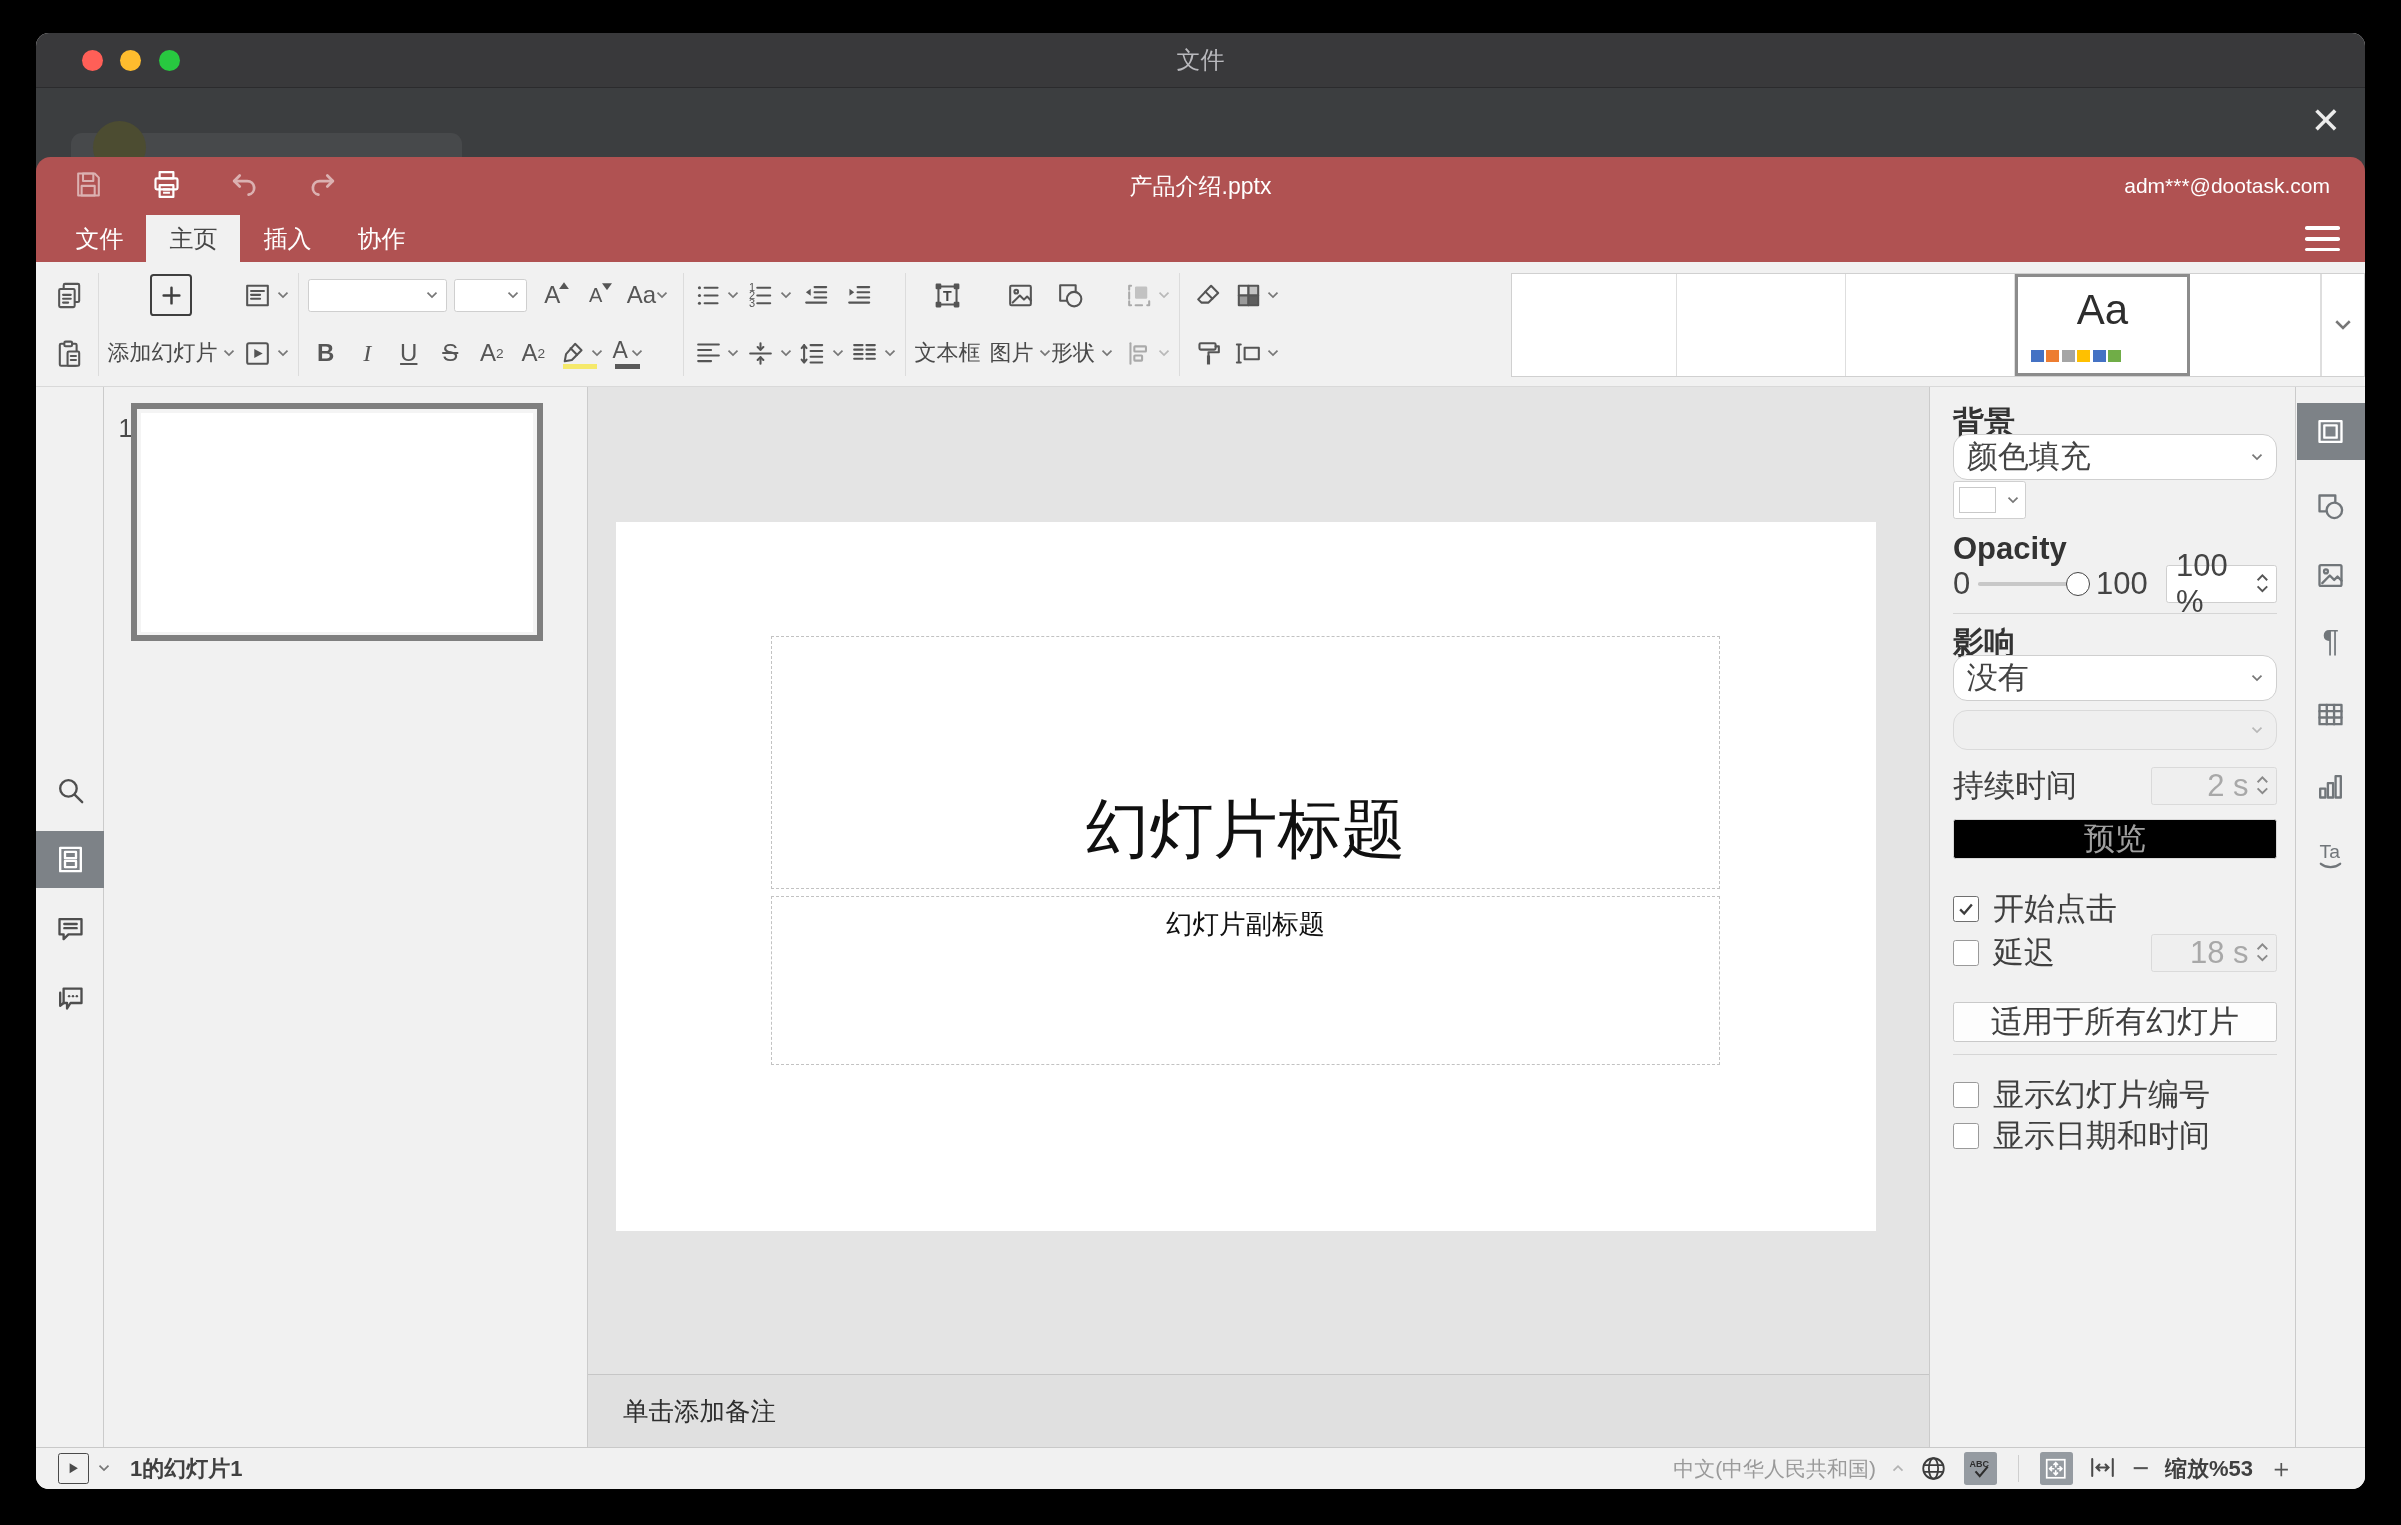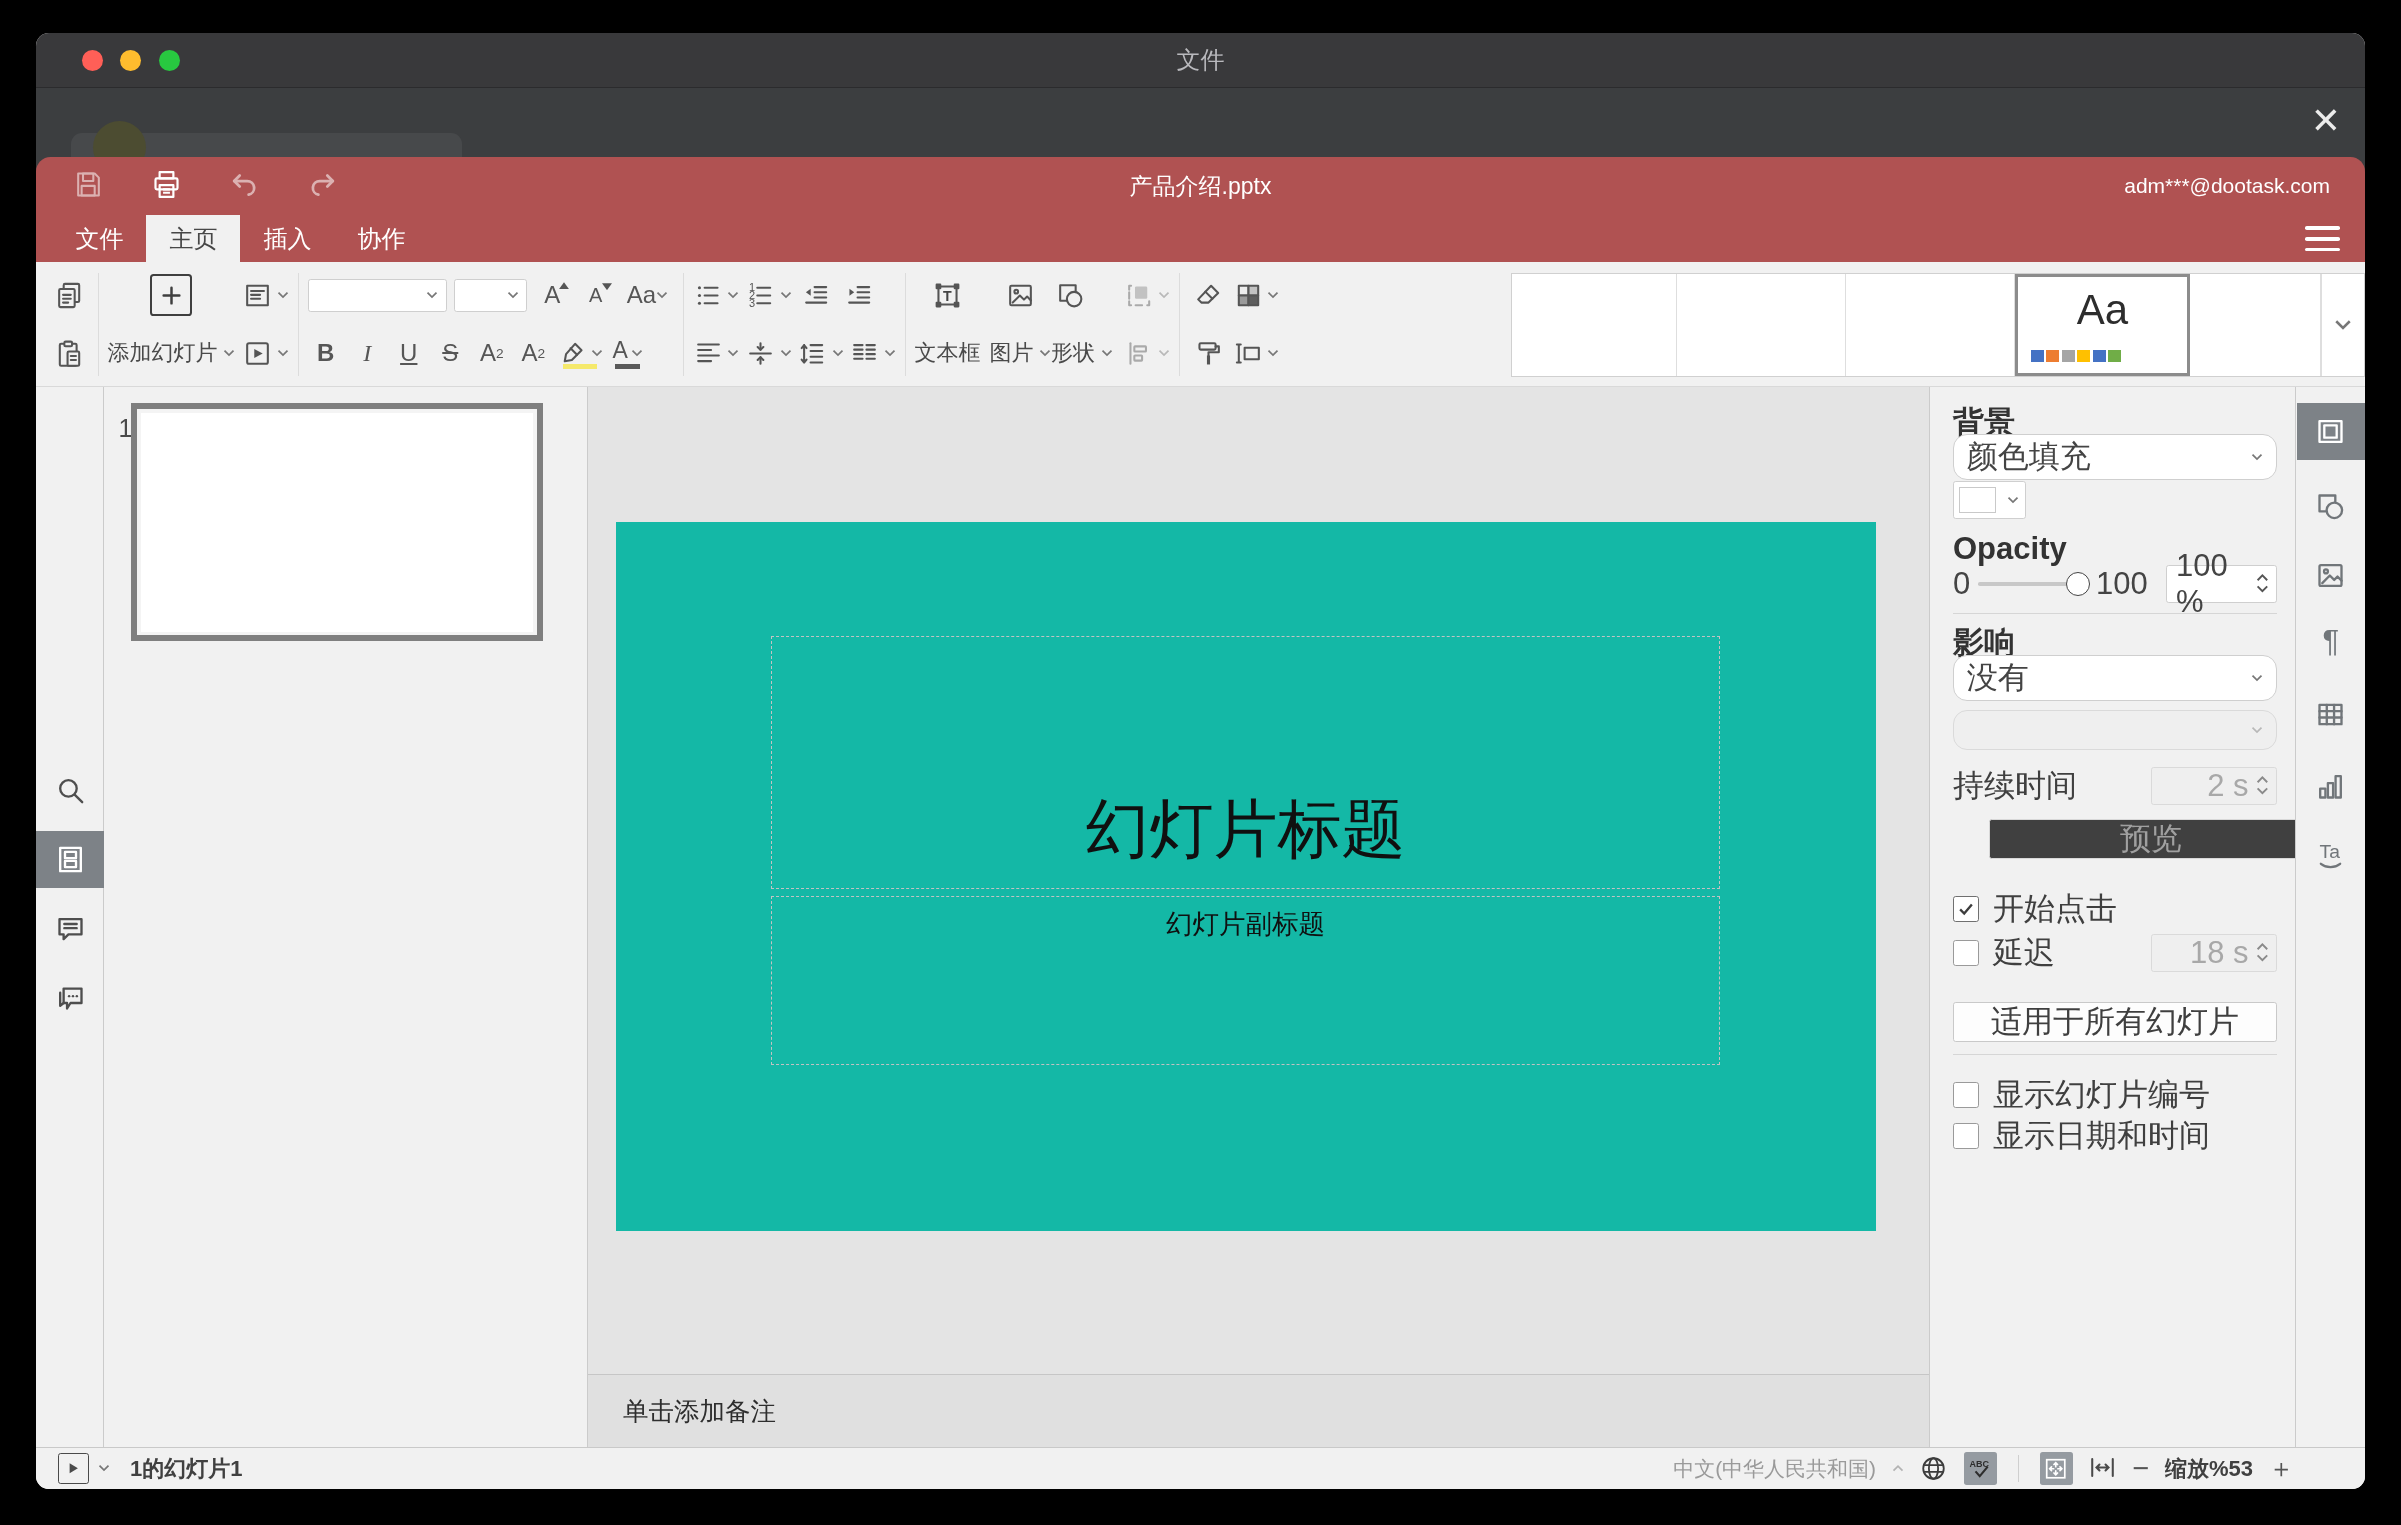--- a/index.html
+++ b/index.html
@@ -90,21 +90,21 @@
   #thumbs { position:absolute; left:68px; top:354px; width:484px; bottom:42px;
             background:#f1f1f1; border-right:0.9px solid #cbcbcb; }
   .thumb-num { position:absolute; left:14.6px; top:27px; font-size:25px; color:#4a4a4a; }
   .thumb { position:absolute; left:27px; top:16.4px; width:412px; height:238px;
            border:6.4px solid #7f7f7f; background:#f4f4f4; padding:3.6px; }
   .thumb-inner { width:100%; height:100%; background:#fff; }
 
   
   #canvas { position:absolute; left:552px; top:354px; width:1341px; height:987px;
             background:#e4e4e4; }
-  .slide { position:absolute; left:28px; top:135px; width:1260px; height:709px; background:#14b8a6; }
+  .slide { position:absolute; left:28px; top:135px; width:1260px; height:709px; background:#ffffff; }
   .ph { position:absolute; left:155px; width:949px; border:1.8px dashed #c2c2c2;
         display:flex; justify-content:center; color:#101010; }
   .ph-title { top:114px; height:253px; align-items:flex-end; padding-bottom:14.6px; font-size:64px; }
   .ph-sub { top:374px; height:169px; align-items:flex-start; padding-top:9px; font-size:26.5px; }
 
   #notes { position:absolute; left:552px; top:1341px; width:1341px; height:73px;
            background:#e0e0e0; border-top:0.9px solid #c6c6c6; display:flex;
            align-items:center; padding-left:35px; font-size:25.5px; color:#2e2e2e; }
 
   
@@ -122,21 +122,21 @@
   .spin.disabled { background:#efefef; border-color:#dadada; color:#a8a8a8; }
   .spin-arrows { display:flex; flex-direction:column; gap:2.7px; }
   .spin-arrows svg { width:12.8px; height:8.2px; stroke:#8a8a8a; fill:none; stroke-width:1.8; }
   .hr { position:absolute; left:23px; width:324px; height:0.9px; background:#d6d6d6; }
   .cb { width:25.5px; height:25.5px; background:#fff; border:1.8px solid #9a9a9a; border-radius:2.7px;
         flex:none; display:flex; align-items:center; justify-content:center; }
   .cb svg { width:18px; height:18px; stroke:#3d3d3d; fill:none; stroke-width:2.6; }
   .cbrow { display:flex; align-items:center; gap:14.6px; color:#3f3f3f; }
   .btn { height:40px; border:0.9px solid #c9c9c9; border-radius:2.7px; background:#fdfdfd;
          display:flex; align-items:center; justify-content:center; color:#3f3f3f; }
-  .btn.disabled { background:#404040; border-color:#d8d8d8; color:#a0a0a0;margin-left:36px; }
+  .btn.disabled { background:#000000; border-color:#d8d8d8; color:#a0a0a0; }
   .slider-track { height:3.6px; background:#c8c8c8; border-radius:1.8px; flex:1; position:relative; }
   .slider-knob { position:absolute; right:-1.8px; top:-10px; width:24px; height:24px;
                  background:#fff; border:1.8px solid #444; border-radius:50%; }
 
   
   #rightrail { position:absolute; left:2259px; top:354px; width:70px; bottom:42px;
                background:#f1f1f1; border-left:0.9px solid #cbcbcb; }
   .rr-item { position:absolute; left:0.9px; width:68px; height:57px; display:flex;
              align-items:center; justify-content:center; color:#71767a; }
   .rr-item.active { background:#7d8287; color:#fff; }

